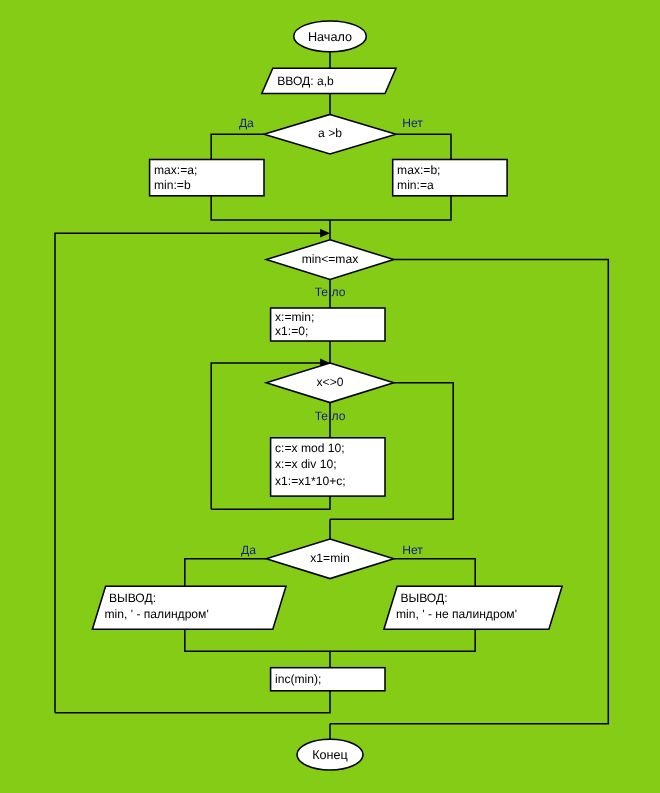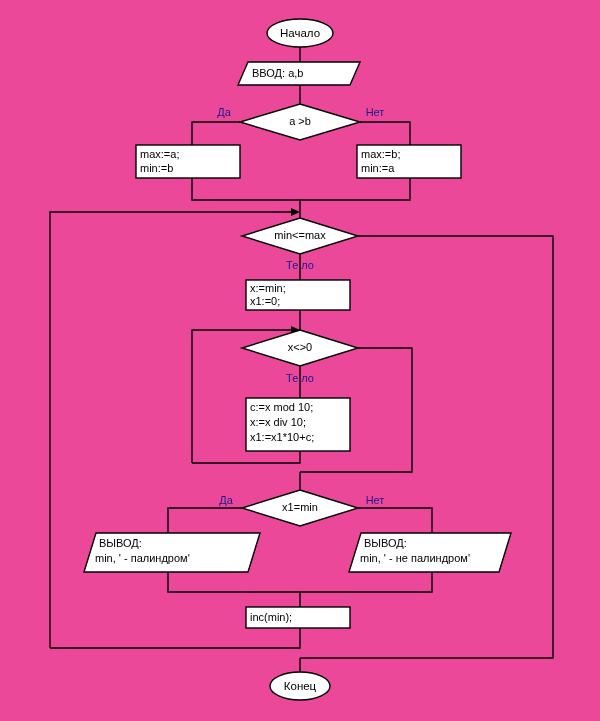--- a/index.html
+++ b/index.html
@@ -4,21 +4,21 @@
 <style>
   html, body {
     margin: 0;
     padding: 0;
     background: #ffffff;
   }
   #page {
     position: relative;
     width: 600px;
     height: 721px;
-    background: #ec4899;
+    background: #84cc16;
     font-family: "Liberation Sans", sans-serif;
     overflow: hidden;
   }
   svg#flowchart {
     position: absolute;
     left: 0;
     top: 0;
     width: 600px;
     height: 721px;
   }

